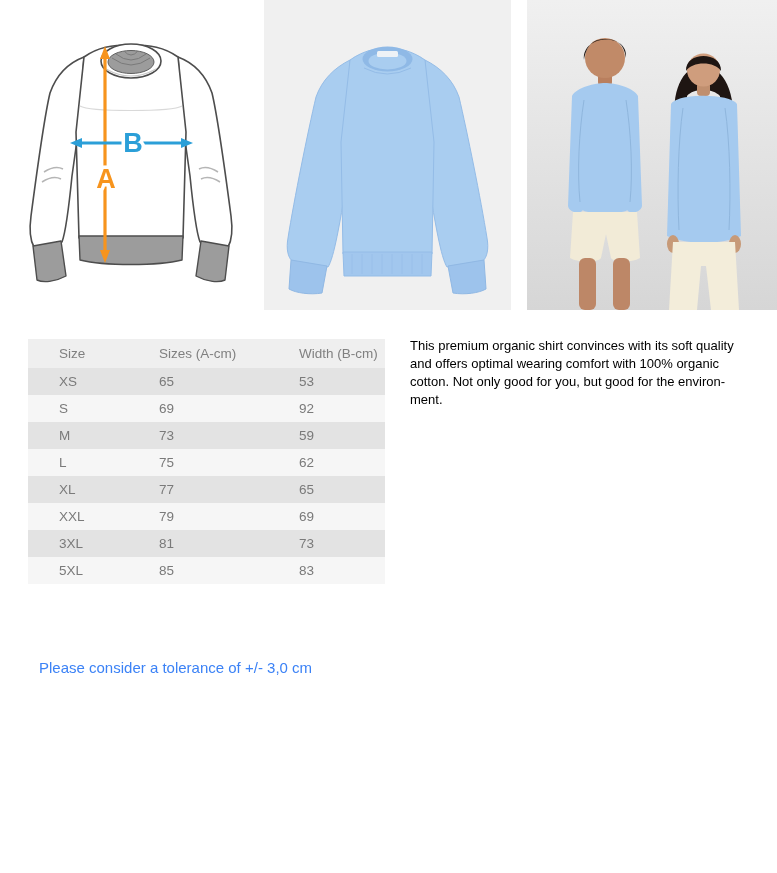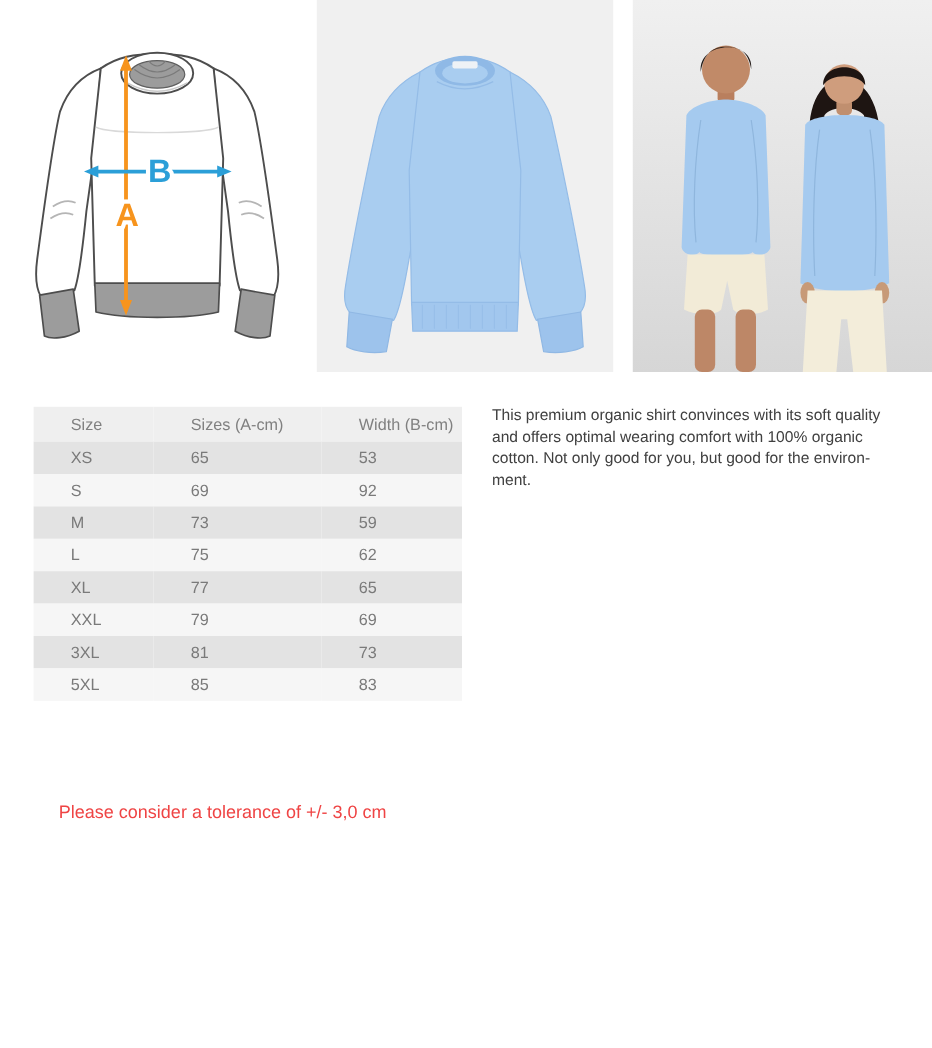--- a/index.html
+++ b/index.html
@@ -17,27 +17,27 @@
     position:absolute; left:28px; top:339px; border-collapse:collapse;
     font-size:13.5px; color:#7a7a7a; table-layout:fixed;
   }
   .size-table th { font-weight:normal; text-align:left; }
   .size-table th, .size-table td { padding:0 0 0 31px; height:27px; }
   .size-table thead tr { background:#efefef; height:29px; color:#808080; }
   .size-table tbody tr:nth-child(odd)  { background:#e3e3e3; }
   .size-table tbody tr:nth-child(even) { background:#f6f6f6; }
 
   .tolerance {
-    position:absolute; left:35px; top:655px; margin:14px;
-    font-size:15px; color:#ef4444;
+    position:absolute; left:35px; top:655px; margin:4px;
+    font-size:15px; color:#3b82f6;
   }
 
   .description {
     position:absolute; left:410px; top:337px; width:364px;
-    font-size:13px; line-height:18px; color:#404040;
+    font-size:13px; line-height:18px; color:#000000;
   }
   .description p { margin:0 0 18px 0; white-space:pre-line; }
 
   .diag-label { font-family:"Liberation Sans", sans-serif; font-weight:bold; font-size:27px; text-anchor:middle; paint-order:stroke; stroke:#ffffff; stroke-width:7px; stroke-linejoin:round; }
 </style>
 </head>
 <body>
 
 <div>
 

